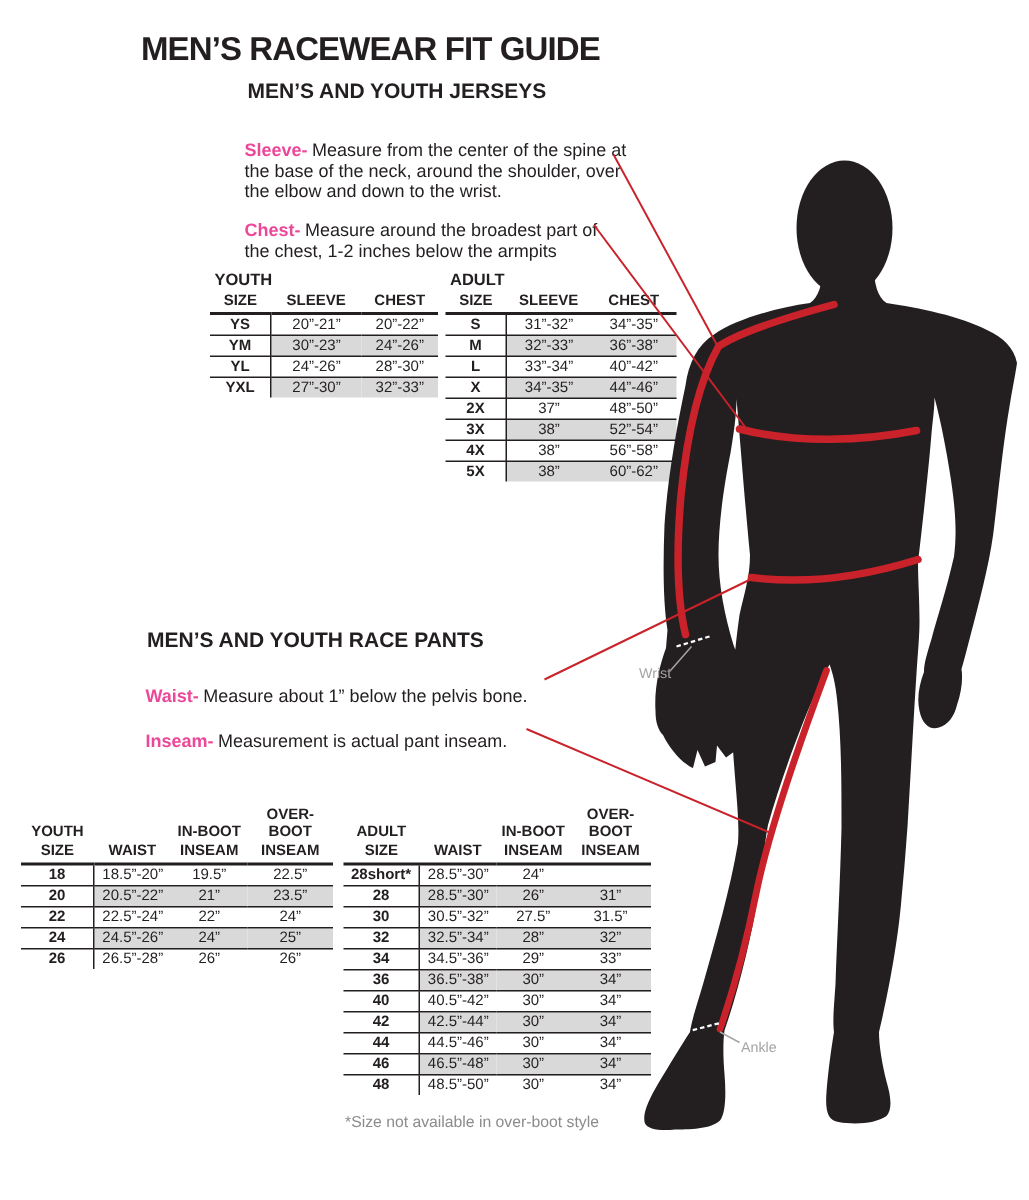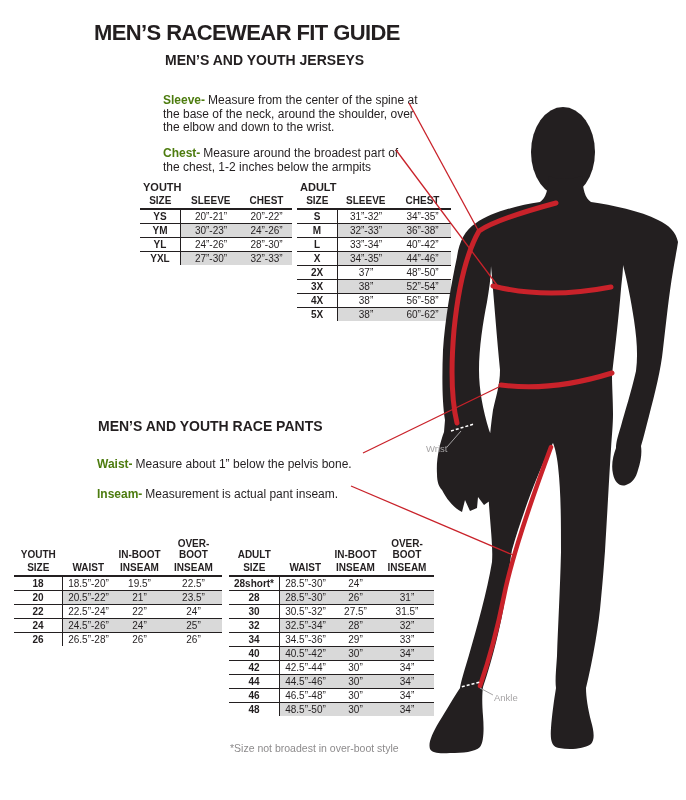--- a/index.html
+++ b/index.html
@@ -11,21 +11,21 @@
 
   
   .page-title{
     left:94px;top:20px;font-size:22px;font-weight:bold;
     letter-spacing:-0.6px;white-space:nowrap;
   }
   .sec-heading{font-size:14px;font-weight:bold;white-space:nowrap;}
   .jerseys-heading{left:165px;top:52px;}
   .pants-heading{left:98px;top:418px;text-align:center;}
   .para{font-size:12px;line-height:13.6px;}
-  .para .term{color:#4d7c0f;font-weight:bold;margin-right:3px;}
+  .para .term{color:#ec4899;font-weight:bold;margin-right:3px;}
   .sleeve-para{left:163px;top:82px;width:262px;}
   .chest-para{left:163px;top:135px;width:248px;}
   .waist-para{left:97px;top:446px;width:330px;}
   .inseam-para{left:97px;top:476px;width:330px;}
 
   
   .tbl .tlabel{font-size:11px;font-weight:bold;padding-left:3px;margin-bottom:2px;}
   .tbl table{border-collapse:collapse;table-layout:fixed;}
   .tbl th{
     font-size:10px;font-weight:bold;text-align:center;vertical-align:bottom;
@@ -264,20 +264,26 @@
           <td class="val">28”</td>
           <td class="val">32”</td>
         </tr>
         <tr>
           <td class="size">34</td>
           <td class="val">34.5”-36”</td>
           <td class="val">29”</td>
           <td class="val">33”</td>
         </tr>
         <tr>
+          <td class="size">36</td>
+          <td class="val">36.5”-38”</td>
+          <td class="val">30”</td>
+          <td class="val">34”</td>
+        </tr>
+        <tr>
           <td class="size">40</td>
           <td class="val">40.5”-42”</td>
           <td class="val">30”</td>
           <td class="val">34”</td>
         </tr>
         <tr>
           <td class="size">42</td>
           <td class="val">42.5”-44”</td>
           <td class="val">30”</td>
           <td class="val">34”</td>
@@ -297,21 +303,21 @@
         <tr>
           <td class="size">48</td>
           <td class="val">48.5”-50”</td>
           <td class="val">30”</td>
           <td class="val">34”</td>
         </tr>
       </tbody>
     </table>
   </div>
 
-<div class="abs footnote">*Size not broadest in over-boot style</div>
+<div class="abs footnote">*Size not available in over-boot style</div>
 
 <svg class="abs figure-svg" width="686" height="800" viewBox="0 0 686 800" xmlns="http://www.w3.org/2000/svg">
 
   <g fill="#231f20">
     <ellipse cx="563" cy="152" rx="32" ry="45"></ellipse>
     <path d="
       M 549,176
       C 548,190 546,198 540,202
       C 518,205 490,213 476,223
       C 465,230 459,242 457,257

